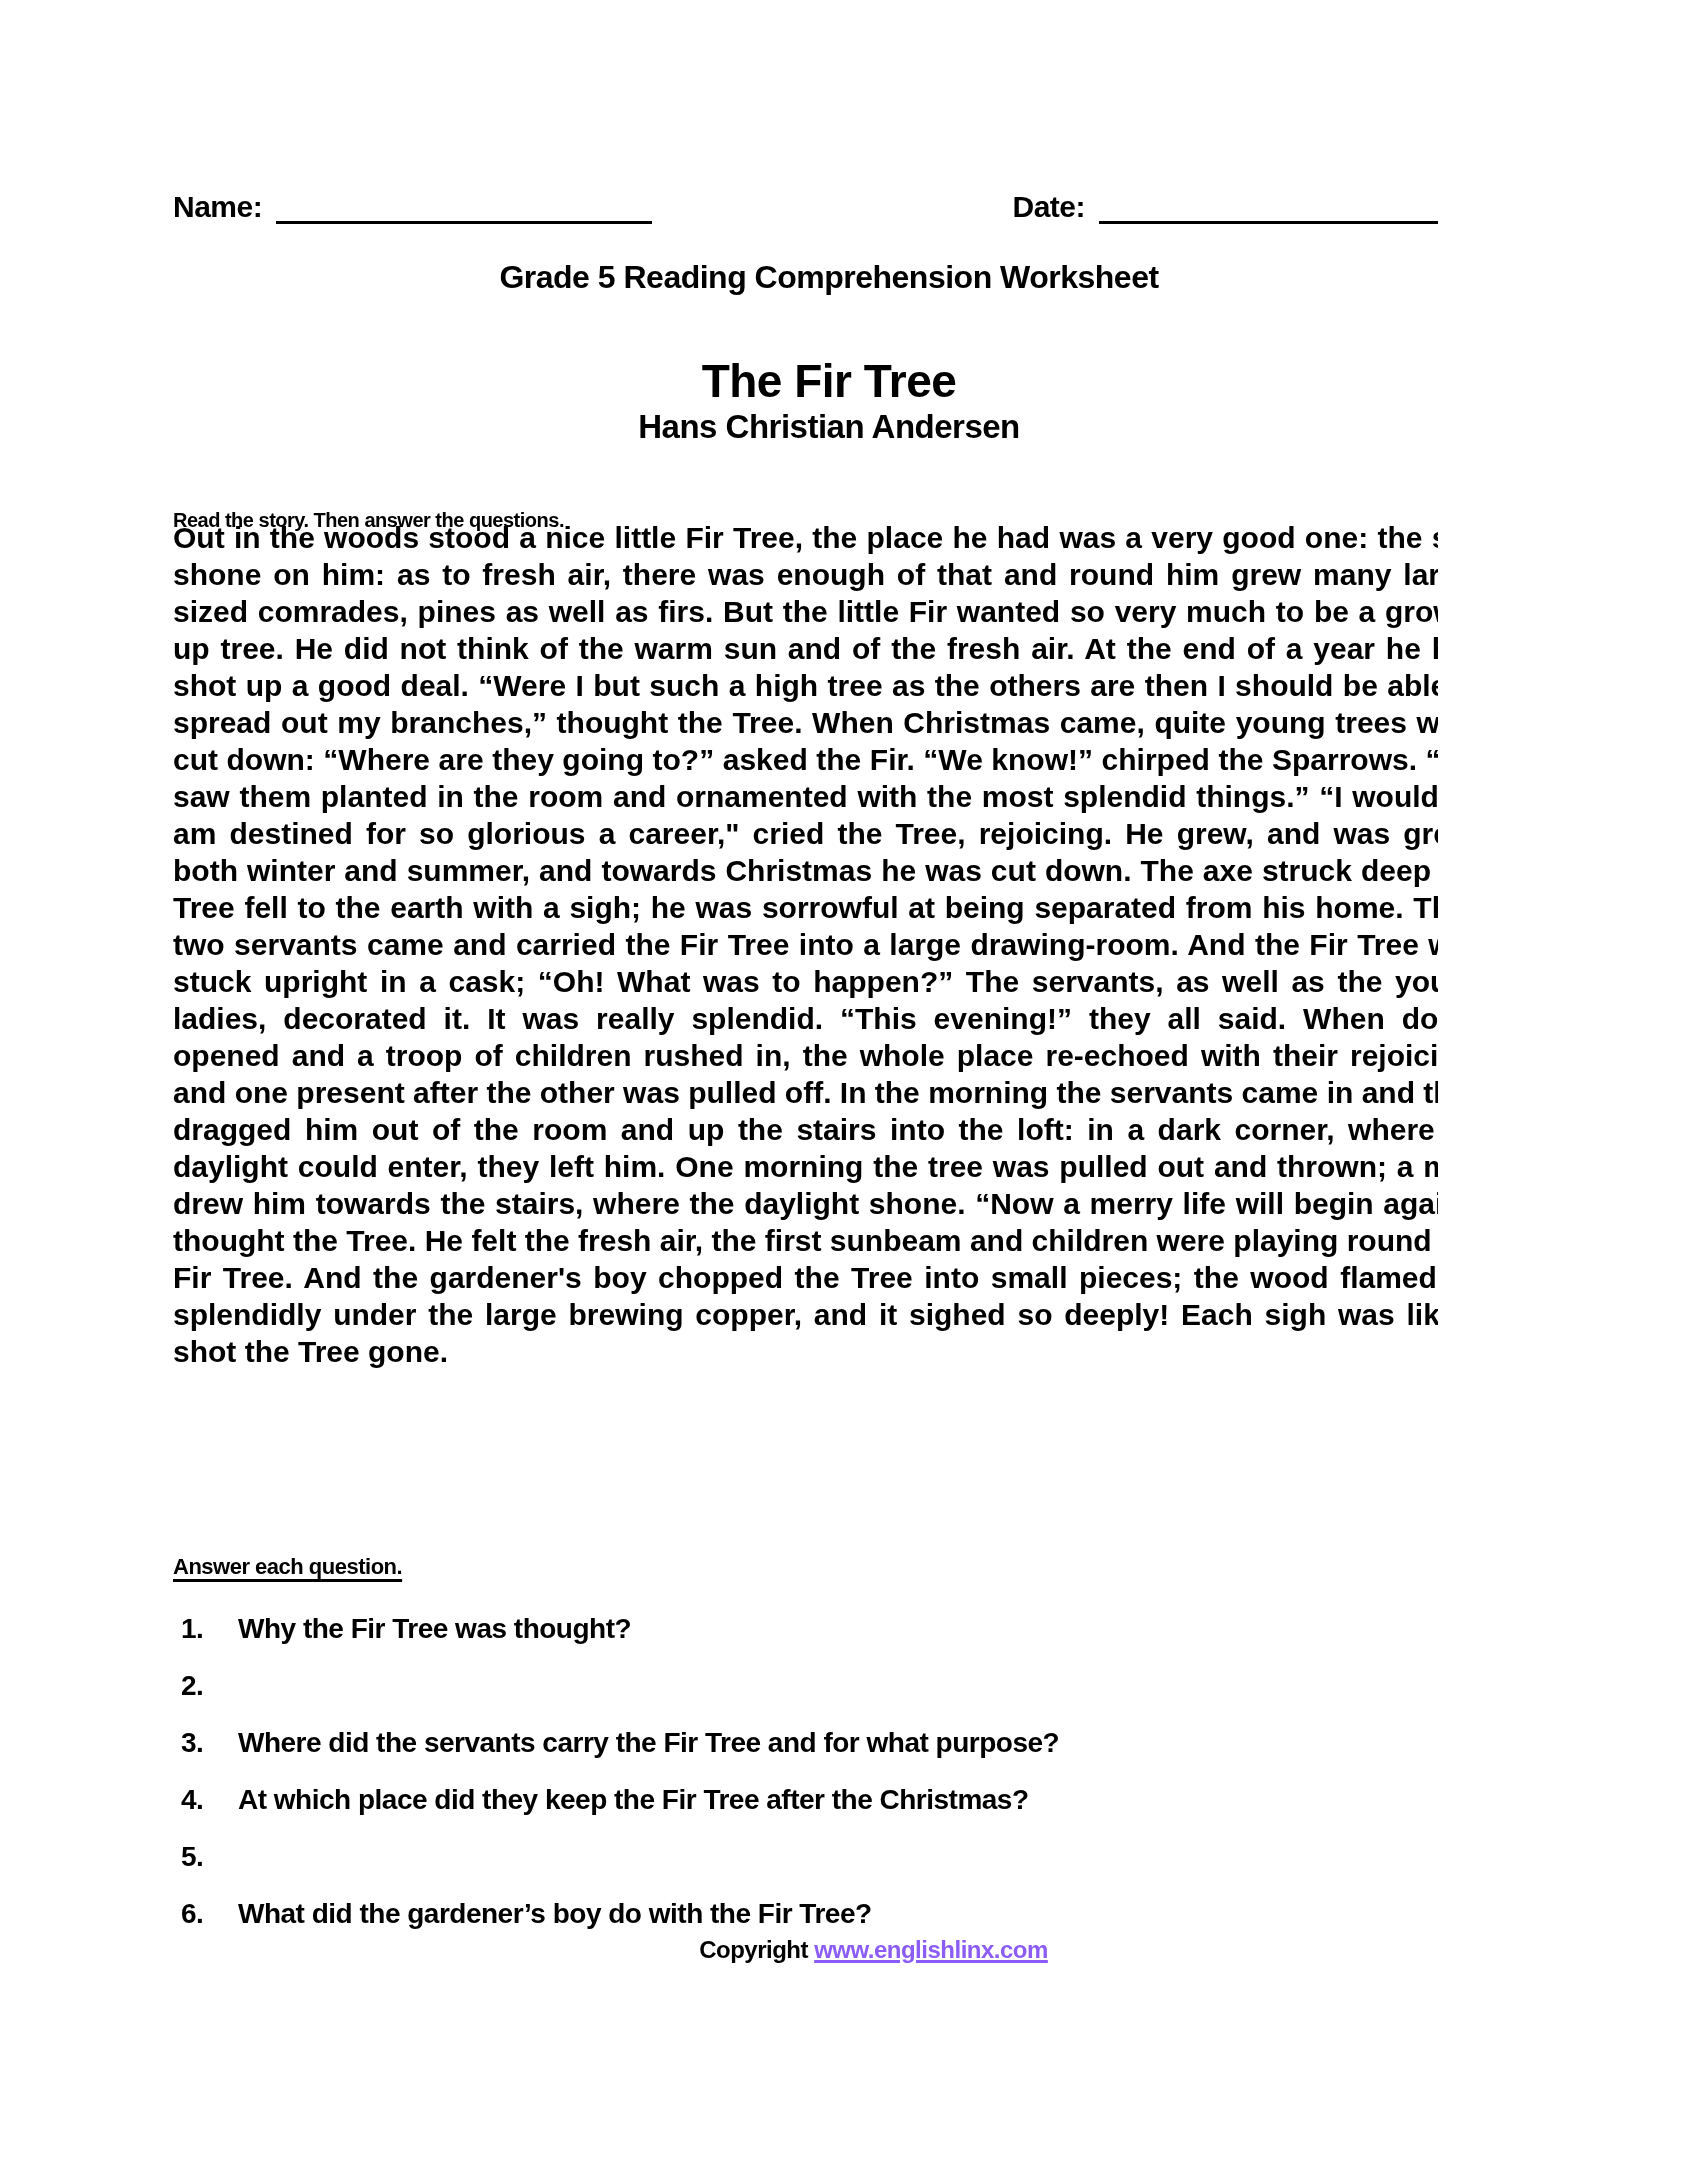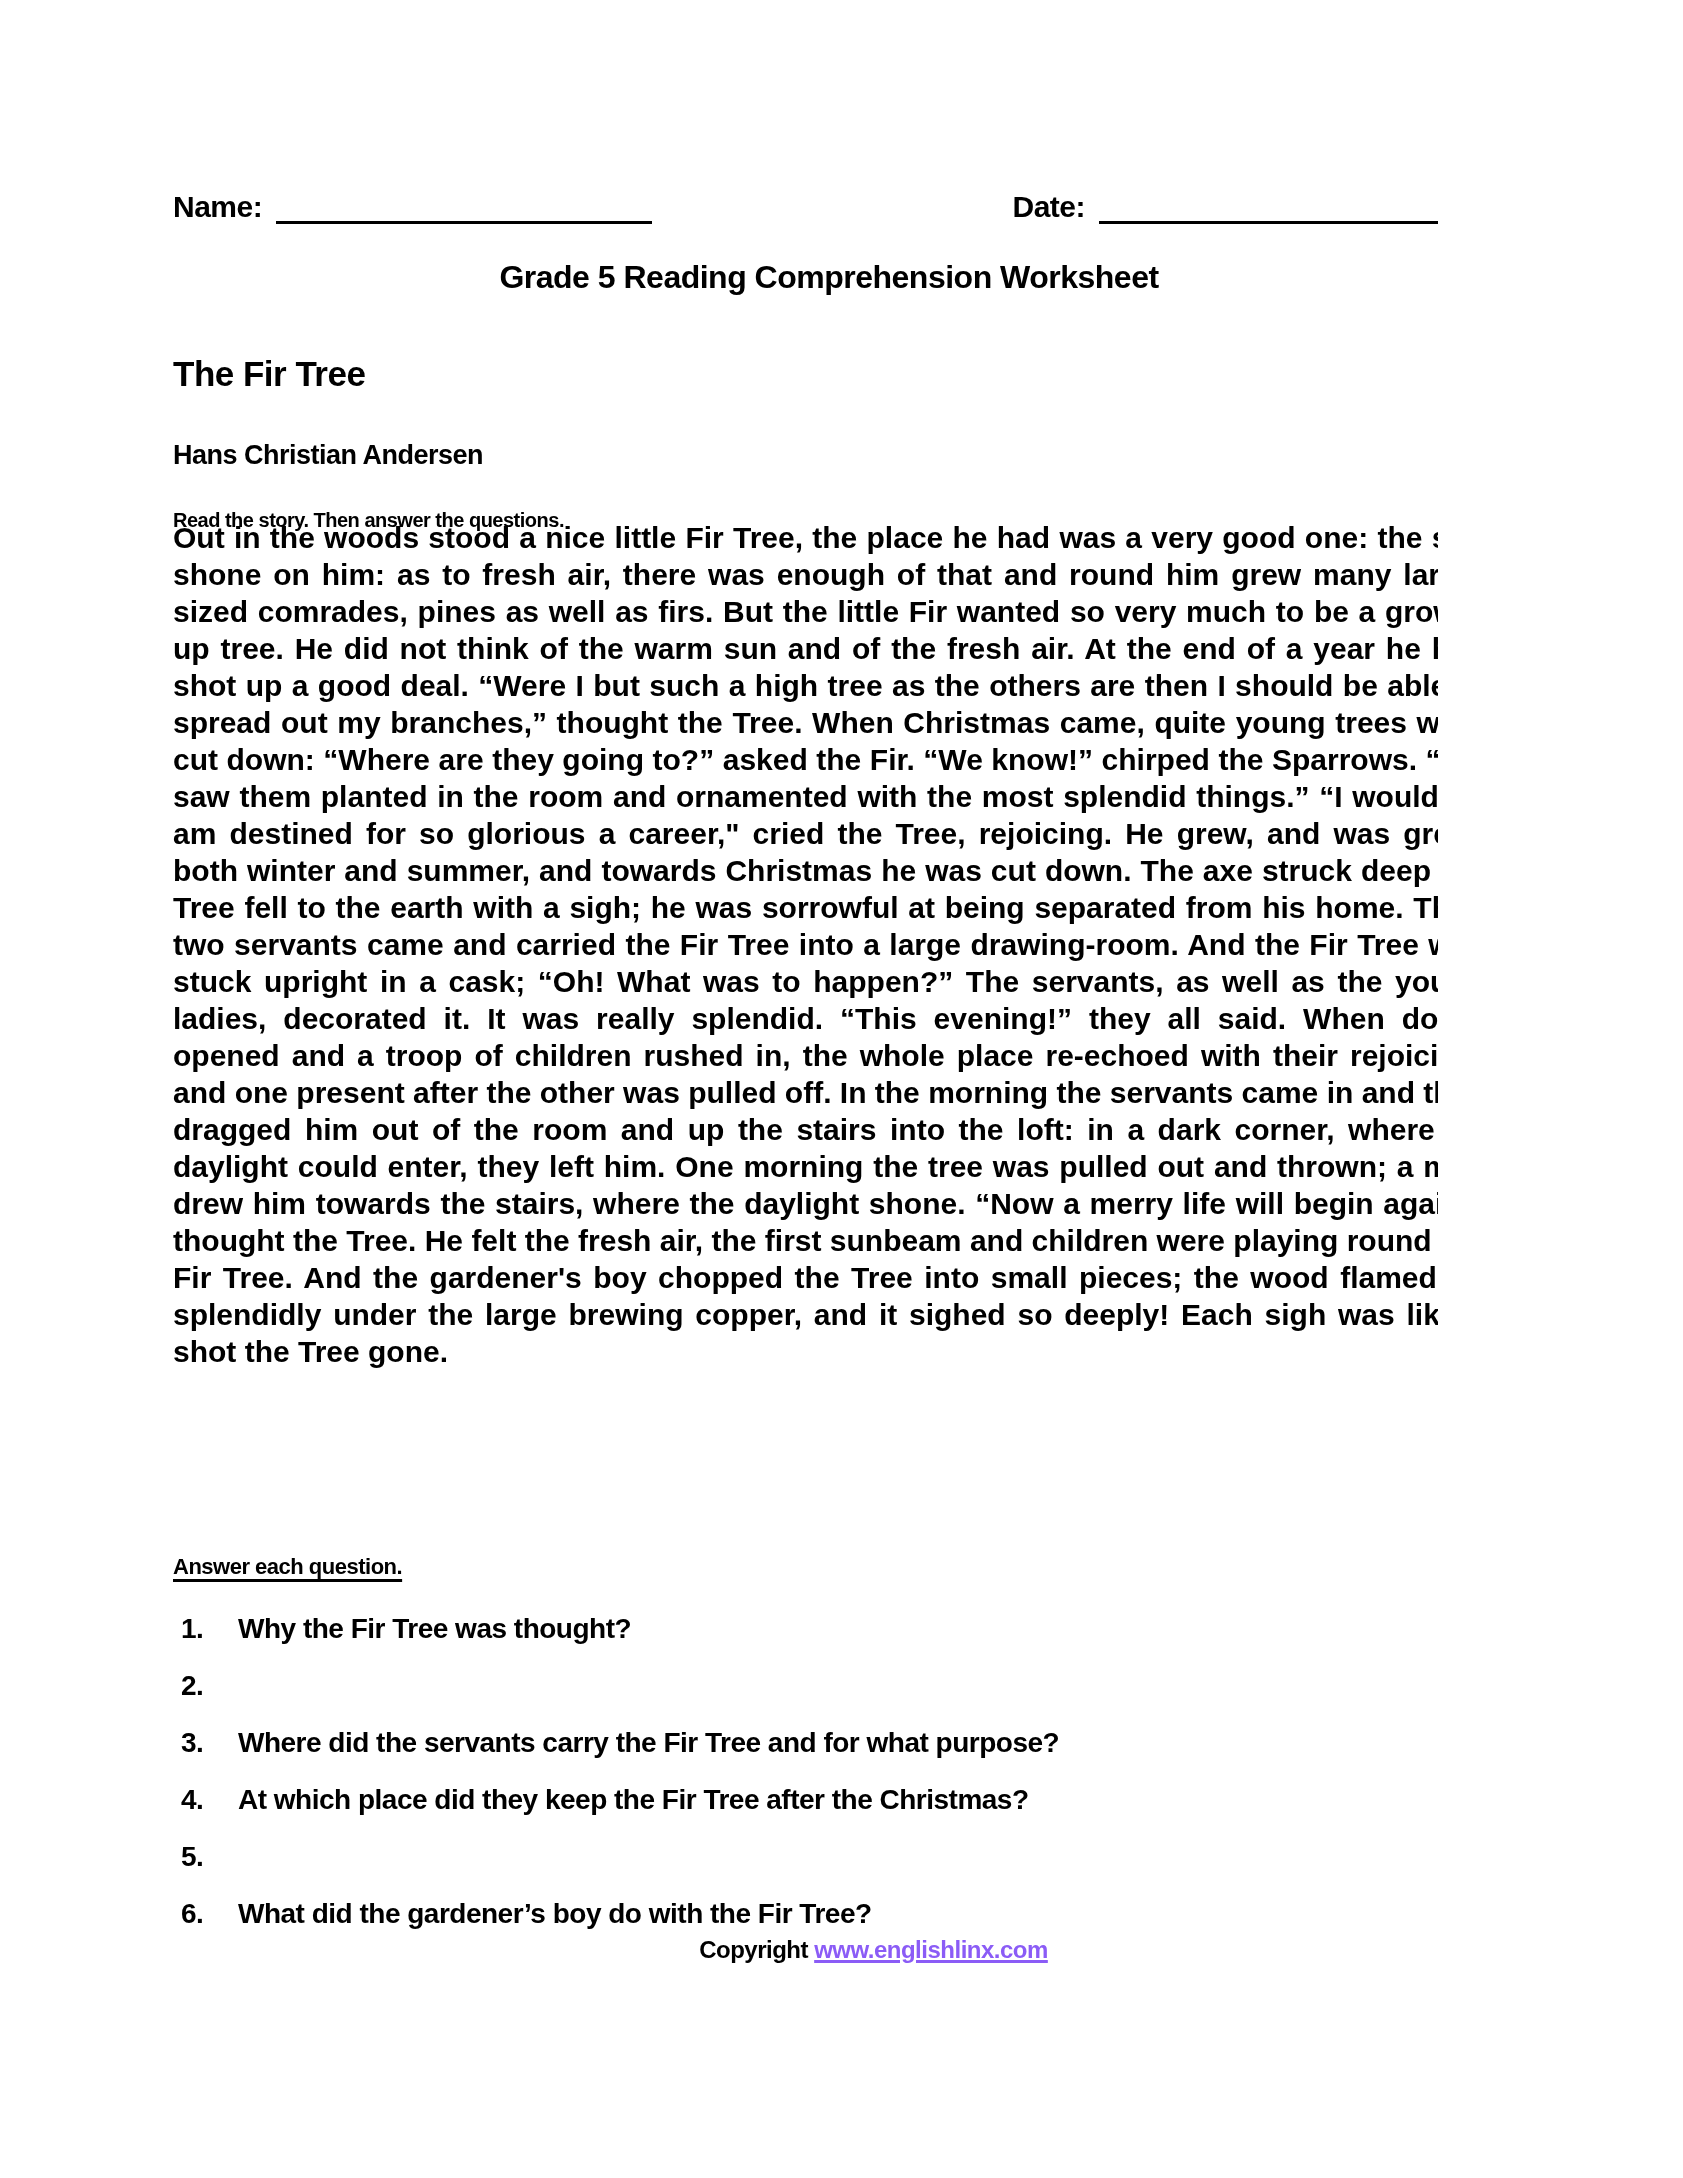--- a/index.html
+++ b/index.html
@@ -51,33 +51,32 @@
     width: 1312px;
     text-align: center;
     font-size: 32px;
     letter-spacing: -0.5px;
   }
   .story-title {
     position: absolute;
     top: 354px;
     left: 173px;
     width: 1312px;
-    text-align: left;
-    font-size: 35px;
+    text-align: center;
+    font-size: 46px;
     letter-spacing: -0.5px;
   }
   .story-author {
     position: absolute;
     top: 408px;
     left: 173px;
     width: 1312px;
-    text-align: left;
-    font-size: 27px;
-    letter-spacing: -0.5px;
-    margin-top: 32px;
+    text-align: center;
+    font-size: 33px;
+    letter-spacing: -0.5px;
   }
 
   
   .instructions {
     position: absolute;
     top: 509px;
     left: 173px;
     width: 1312px;
     font-size: 20px;
     letter-spacing: -0.5px;

